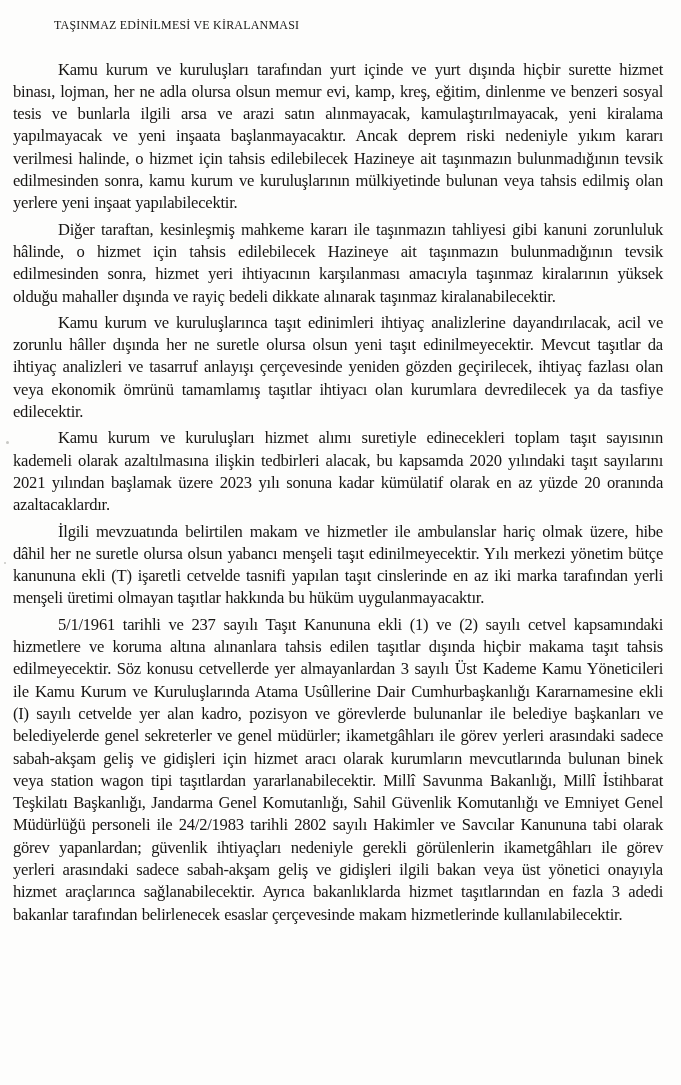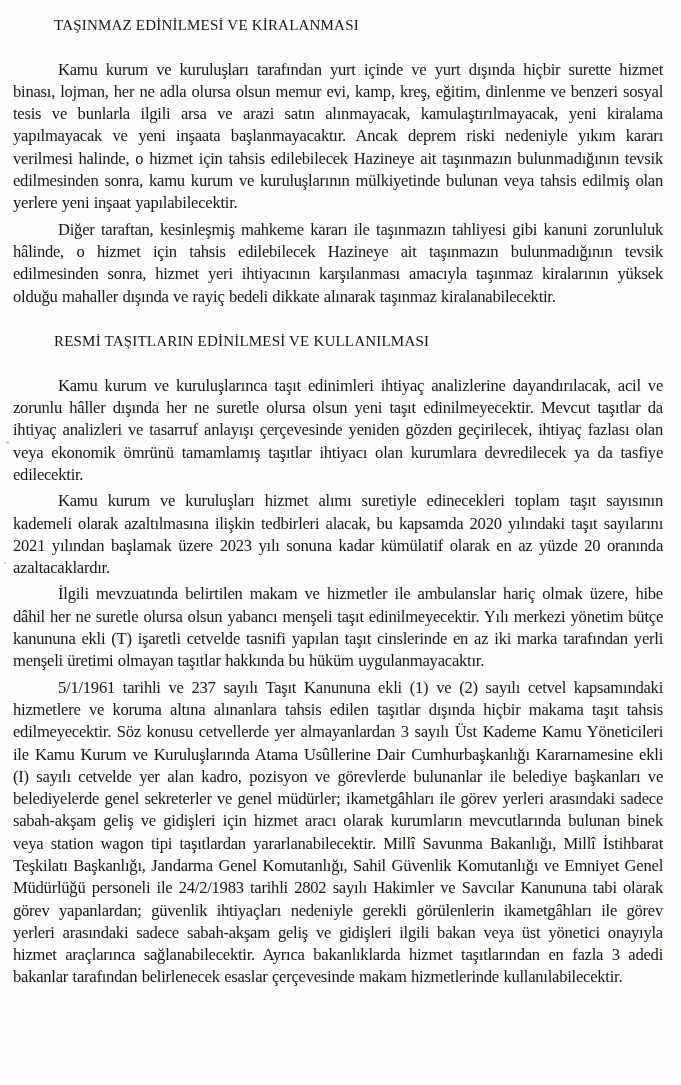--- a/index.html
+++ b/index.html
@@ -16,21 +16,21 @@
     color: #171513;
     font-family: "Liberation Serif", "DejaVu Serif", serif;
     font-size: 16.6px;
     line-height: 22.3px;
     letter-spacing: -0.25px;
     padding: 14px 14px 8px 9px;
     overflow: hidden;
     -webkit-font-smoothing: antialiased;
   }
   .doc-heading {
-    font-size: 15px;
+    font-size: 12px;
     font-weight: normal;
     letter-spacing: 0.2px;
     margin: 0 0 22.3px 45px;
   }
   .doc-heading.spaced-before {
     margin-top: 22.3px;
   }
   .doc-para {
     margin: 4px;
     text-align: justify;
@@ -50,21 +50,20 @@
 <body>
 
 <div class="page">
 
   <h1 class="doc-heading">TAŞINMAZ EDİNİLMESİ VE KİRALANMASI</h1>
 
   <p class="doc-para">Kamu kurum ve kuruluşları tarafından yurt içinde ve yurt dışında hiçbir surette hizmet binası, lojman, her ne adla olursa olsun memur evi, kamp, kreş, eğitim, dinlenme ve benzeri sosyal tesis ve bunlarla ilgili arsa ve arazi satın alınmayacak, kamulaştırılmayacak, yeni kiralama yapılmayacak ve yeni inşaata başlanmayacaktır. Ancak deprem riski nedeniyle yıkım kararı verilmesi halinde, o hizmet için tahsis edilebilecek Hazineye ait taşınmazın bulunmadığının tevsik edilmesinden sonra, kamu kurum ve kuruluşlarının mülkiyetinde bulunan veya tahsis edilmiş olan yerlere yeni inşaat yapılabilecektir.</p>
 
   <p class="doc-para">Diğer taraftan, kesinleşmiş mahkeme kararı ile taşınmazın tahliyesi gibi kanuni zorunluluk hâlinde, o hizmet için tahsis edilebilecek Hazineye ait taşınmazın bulunmadığının tevsik edilmesinden sonra, hizmet yeri ihtiyacının karşılanması amacıyla taşınmaz kiralarının yüksek olduğu mahaller dışında ve rayiç bedeli dikkate alınarak taşınmaz kiralanabilecektir.</p>
 
-  <h1 class="doc-heading spaced-before">RESMİ TAŞITLARIN EDİNİLMESİ VE KULLANILMASI</h1>
 
 
   <p class="doc-para">Kamu kurum ve kuruluşlarınca taşıt edinimleri ihtiyaç analizlerine dayandırılacak, acil ve zorunlu hâller dışında her ne suretle olursa olsun yeni taşıt edinilmeyecektir. Mevcut taşıtlar da ihtiyaç analizleri ve tasarruf anlayışı çerçevesinde yeniden gözden geçirilecek, ihtiyaç fazlası olan veya ekonomik ömrünü tamamlamış taşıtlar ihtiyacı olan kurumlara devredilecek ya da tasfiye edilecektir.</p>
 
   <p class="doc-para">Kamu kurum ve kuruluşları hizmet alımı suretiyle edinecekleri toplam taşıt sayısının kademeli olarak azaltılmasına ilişkin tedbirleri alacak, bu kapsamda 2020 yılındaki taşıt sayılarını 2021 yılından başlamak üzere 2023 yılı sonuna kadar kümülatif olarak en az yüzde 20 oranında azaltacaklardır.</p>
 
   <p class="doc-para">İlgili mevzuatında belirtilen makam ve hizmetler ile ambulanslar hariç olmak üzere, hibe dâhil her ne suretle olursa olsun yabancı menşeli taşıt edinilmeyecektir. Yılı merkezi yönetim bütçe kanununa ekli (T) işaretli cetvelde tasnifi yapılan taşıt cinslerinde en az iki marka tarafından yerli menşeli üretimi olmayan taşıtlar hakkında bu hüküm uygulanmayacaktır.</p>
 
   <p class="doc-para">5/1/1961 tarihli ve 237 sayılı Taşıt Kanununa ekli (1) ve (2) sayılı cetvel kapsamındaki hizmetlere ve koruma altına alınanlara tahsis edilen taşıtlar dışında hiçbir makama taşıt tahsis edilmeyecektir. Söz konusu cetvellerde yer almayanlardan 3 sayılı Üst Kademe Kamu Yöneticileri ile Kamu Kurum ve Kuruluşlarında Atama Usûllerine Dair Cumhurbaşkanlığı Kararnamesine ekli (I) sayılı cetvelde yer alan kadro, pozisyon ve görevlerde bulunanlar ile belediye başkanları ve belediyelerde genel sekreterler ve genel müdürler; ikametgâhları ile görev yerleri arasındaki sadece sabah-akşam geliş ve gidişleri için hizmet aracı olarak kurumların mevcutlarında bulunan binek veya station wagon tipi taşıtlardan yararlanabilecektir. Millî Savunma Bakanlığı, Millî İstihbarat Teşkilatı Başkanlığı, Jandarma Genel Komutanlığı, Sahil Güvenlik Komutanlığı ve Emniyet Genel Müdürlüğü personeli ile 24/2/1983 tarihli 2802 sayılı Hakimler ve Savcılar Kanununa tabi olarak görev yapanlardan; güvenlik ihtiyaçları nedeniyle gerekli görülenlerin ikametgâhları ile görev yerleri arasındaki sadece sabah-akşam geliş ve gidişleri ilgili bakan veya üst yönetici onayıyla hizmet araçlarınca sağlanabilecektir. Ayrıca bakanlıklarda hizmet taşıtlarından en fazla 3 adedi bakanlar tarafından belirlenecek esaslar çerçevesinde makam hizmetlerinde kullanılabilecektir.</p>
 

